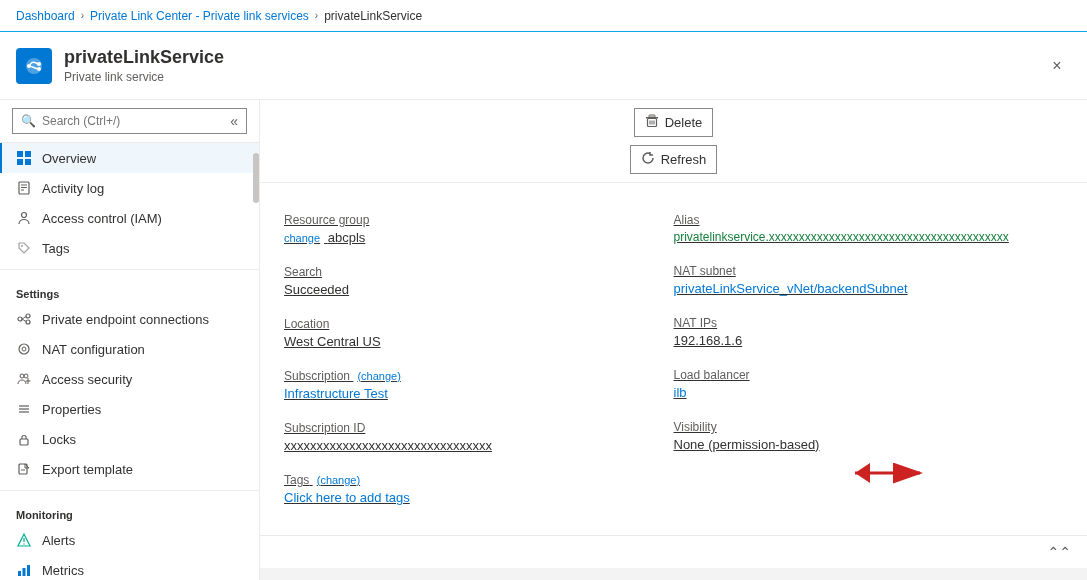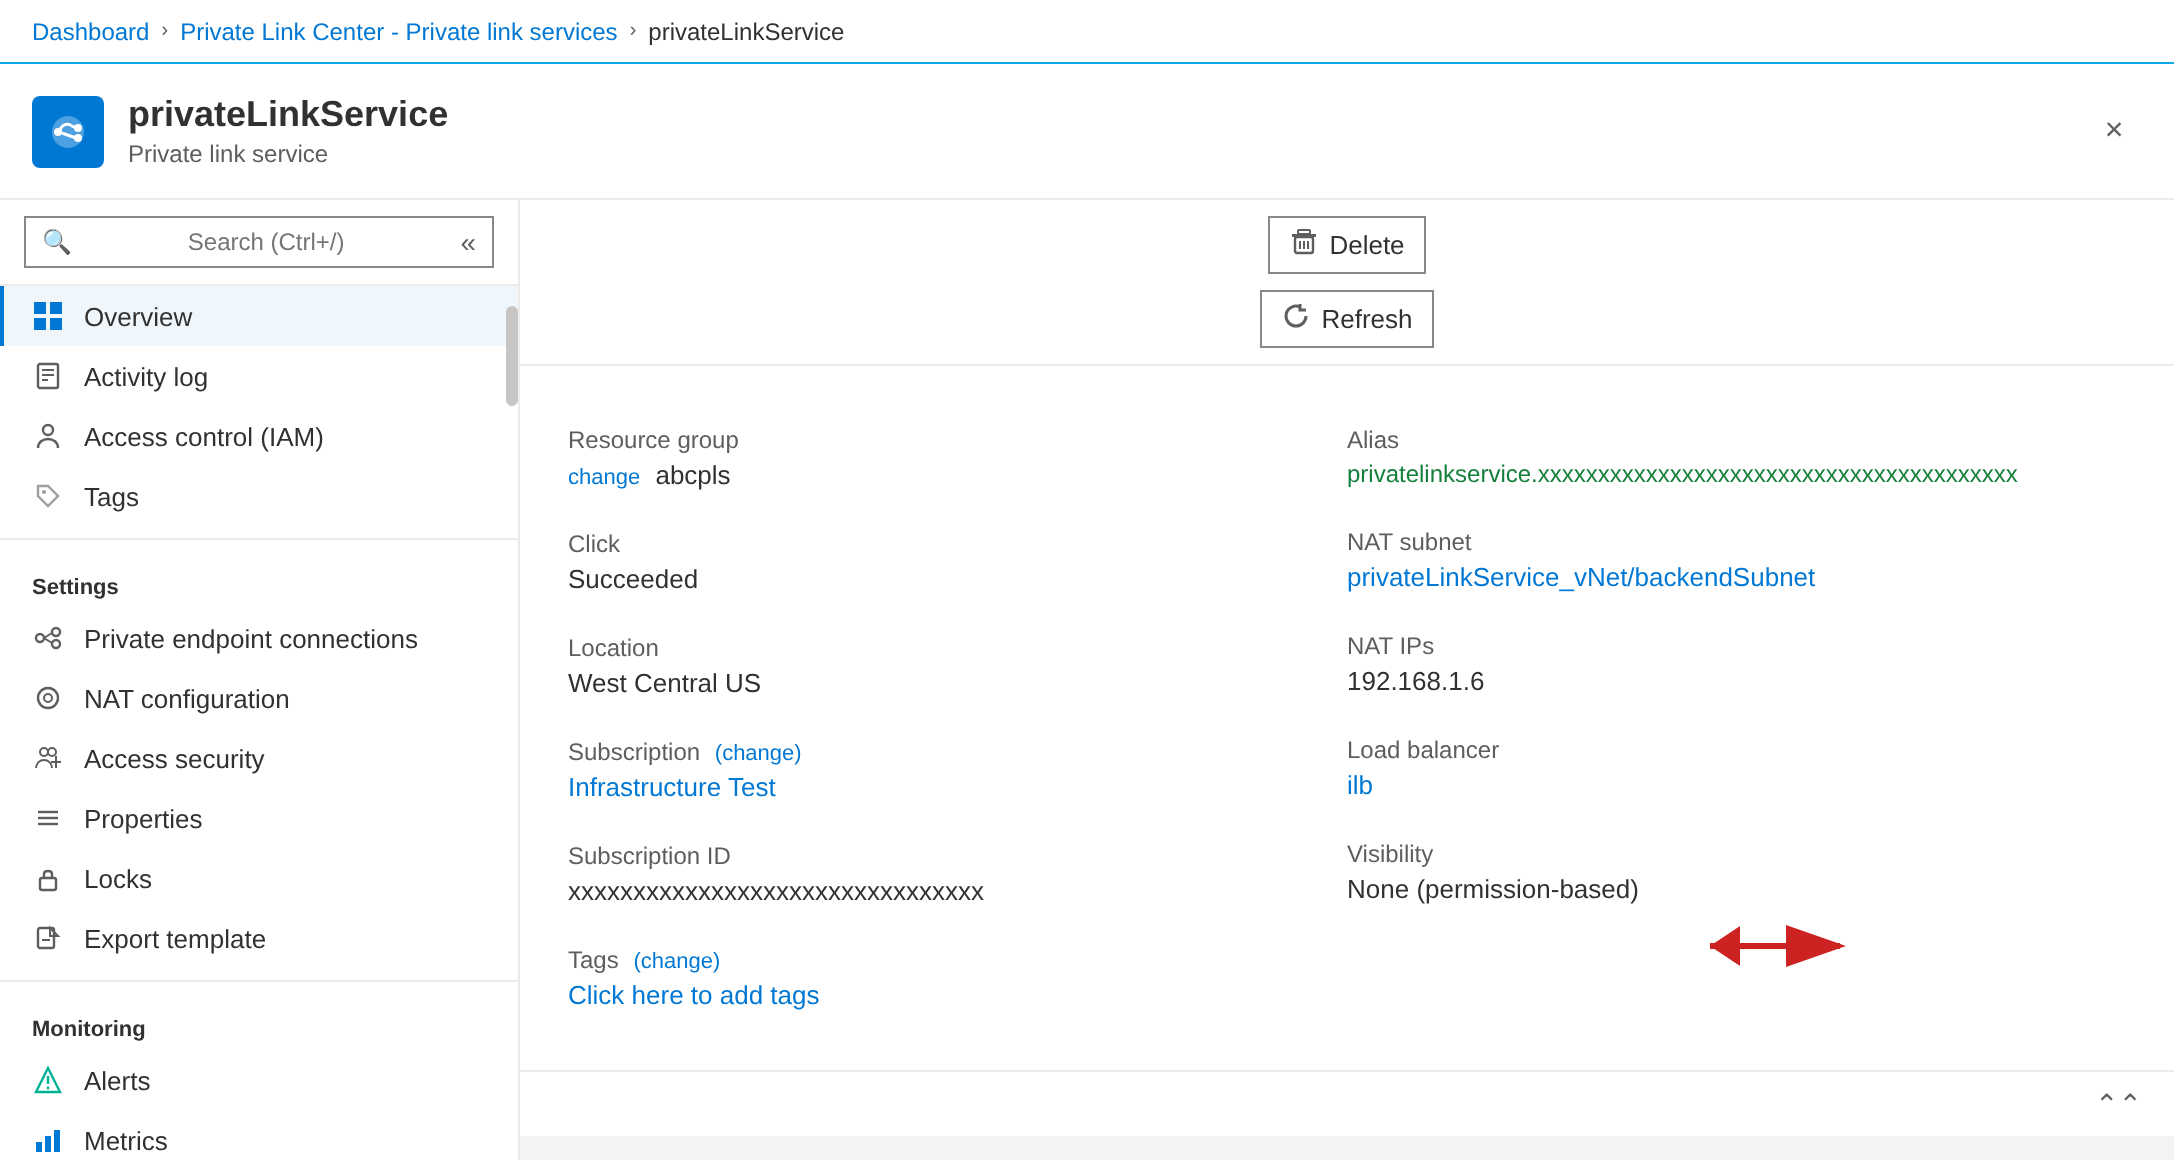--- a/index.html
+++ b/index.html
@@ -20,37 +20,37 @@
     .resource-subtitle { font-size: 12px; color: #605e5c; margin-top: 2px; }
     .close-btn { width: 28px; height: 28px; border: none; background: none; cursor: pointer; font-size: 16px; color: #605e5c; display: flex; align-items: center; justify-content: center; }
 
     
     .main-layout { display: flex; height: calc(580px - 32px - 68px); }
 
     
     .sidebar { width: 260px; background: #fff; border-right: 1px solid #edebe9; overflow-y: auto; flex-shrink: 0; }
     .sidebar-search { padding: 8px 12px; border-bottom: 1px solid #edebe9; }
     .sidebar-search-box { display: flex; align-items: center; border: 1px solid #8a8886; padding: 4px 8px; background: #fff; gap: 6px; width: 100%; }
-    .sidebar-search-box input { border: none; outline: none; font-size: 12px; flex: 1; color: #8b5cf6; text-align: center; }
+    .sidebar-search-box input { border: none; outline: none; font-size: 12px; flex: 1; color: #8b5cf6; }
     .sidebar-search-icon { color: #605e5c; font-size: 12px; }
     .sidebar-collapse { cursor: pointer; color: #605e5c; font-size: 14px; margin-left: auto; }
 
     .sidebar-section-label { font-size: 11px; font-weight: 600; color: #323130; padding: 12px 16px 4px; text-transform: none; }
     .sidebar-divider { border: none; border-top: 1px solid #edebe9; margin: 6px 0; }
 
     .sidebar-item { display: flex; align-items: center; gap: 10px; padding: 7px 16px; cursor: pointer; color: #323130; font-size: 13px; }
     .sidebar-item.active { background: #eff6fc; border-left: 2px solid #0078d4; padding-left: 14px; }
     .sidebar-item .icon { width: 16px; height: 16px; display: flex; align-items: center; justify-content: center; flex-shrink: 0; }
 
     
     .content { flex: 1; background: #f3f3f3; overflow-y: auto; position: relative; }
     .toolbar { background: #fff; border-bottom: 1px solid #edebe9; padding: 8px 16px; display: flex; align-items: center; gap: 8px; flex-direction: column; }
     .toolbar-btn { display: flex; align-items: center; gap: 6px; padding: 5px 10px; border: 1px solid #8a8886; background: #fff; cursor: pointer; font-size: 13px; color: #323130; }
 
-    .overview-content { padding: 20px 24px; background: #fff; }
+    .overview-content { padding: 20px 24px; background: #fff; text-decoration: underline; }
     .overview-grid { display: grid; grid-template-columns: 1fr 1fr; gap: 0; }
     .overview-item { padding: 10px 0; }
     .overview-label { font-size: 12px; color: #605e5c; margin-bottom: 3px; }
     .overview-value { font-size: 13px; color: #323130; }
     .overview-link { color: #0078d4; text-decoration: none; font-size: 13px; }
 
     .alias-value { font-size: 12px; color: #15803d; word-break: break-all; }
 
     
     .collapse-bar { display: flex; justify-content: flex-end; padding: 8px 16px; border-top: 1px solid #edebe9; background: #fff; }
@@ -285,21 +285,21 @@
           <div>
             <div class="overview-item">
               <div class="overview-label">Resource group</div>
               <div class="overview-value">
                 <a href="#" class="overview-link" style="font-size:11px; margin-right:4px; color:#0078d4; text-decoration:none;">change</a>
                 <span>abcpls</span>
               </div>
             </div>
 
             <div class="overview-item">
-              <div class="overview-label">Click</div>
+              <div class="overview-label">Search</div>
               <div class="overview-value">Succeeded</div>
             </div>
 
             <div class="overview-item">
               <div class="overview-label">Location</div>
               <div class="overview-value">West Central US</div>
             </div>
 
             <div class="overview-item">
               <div class="overview-label">

